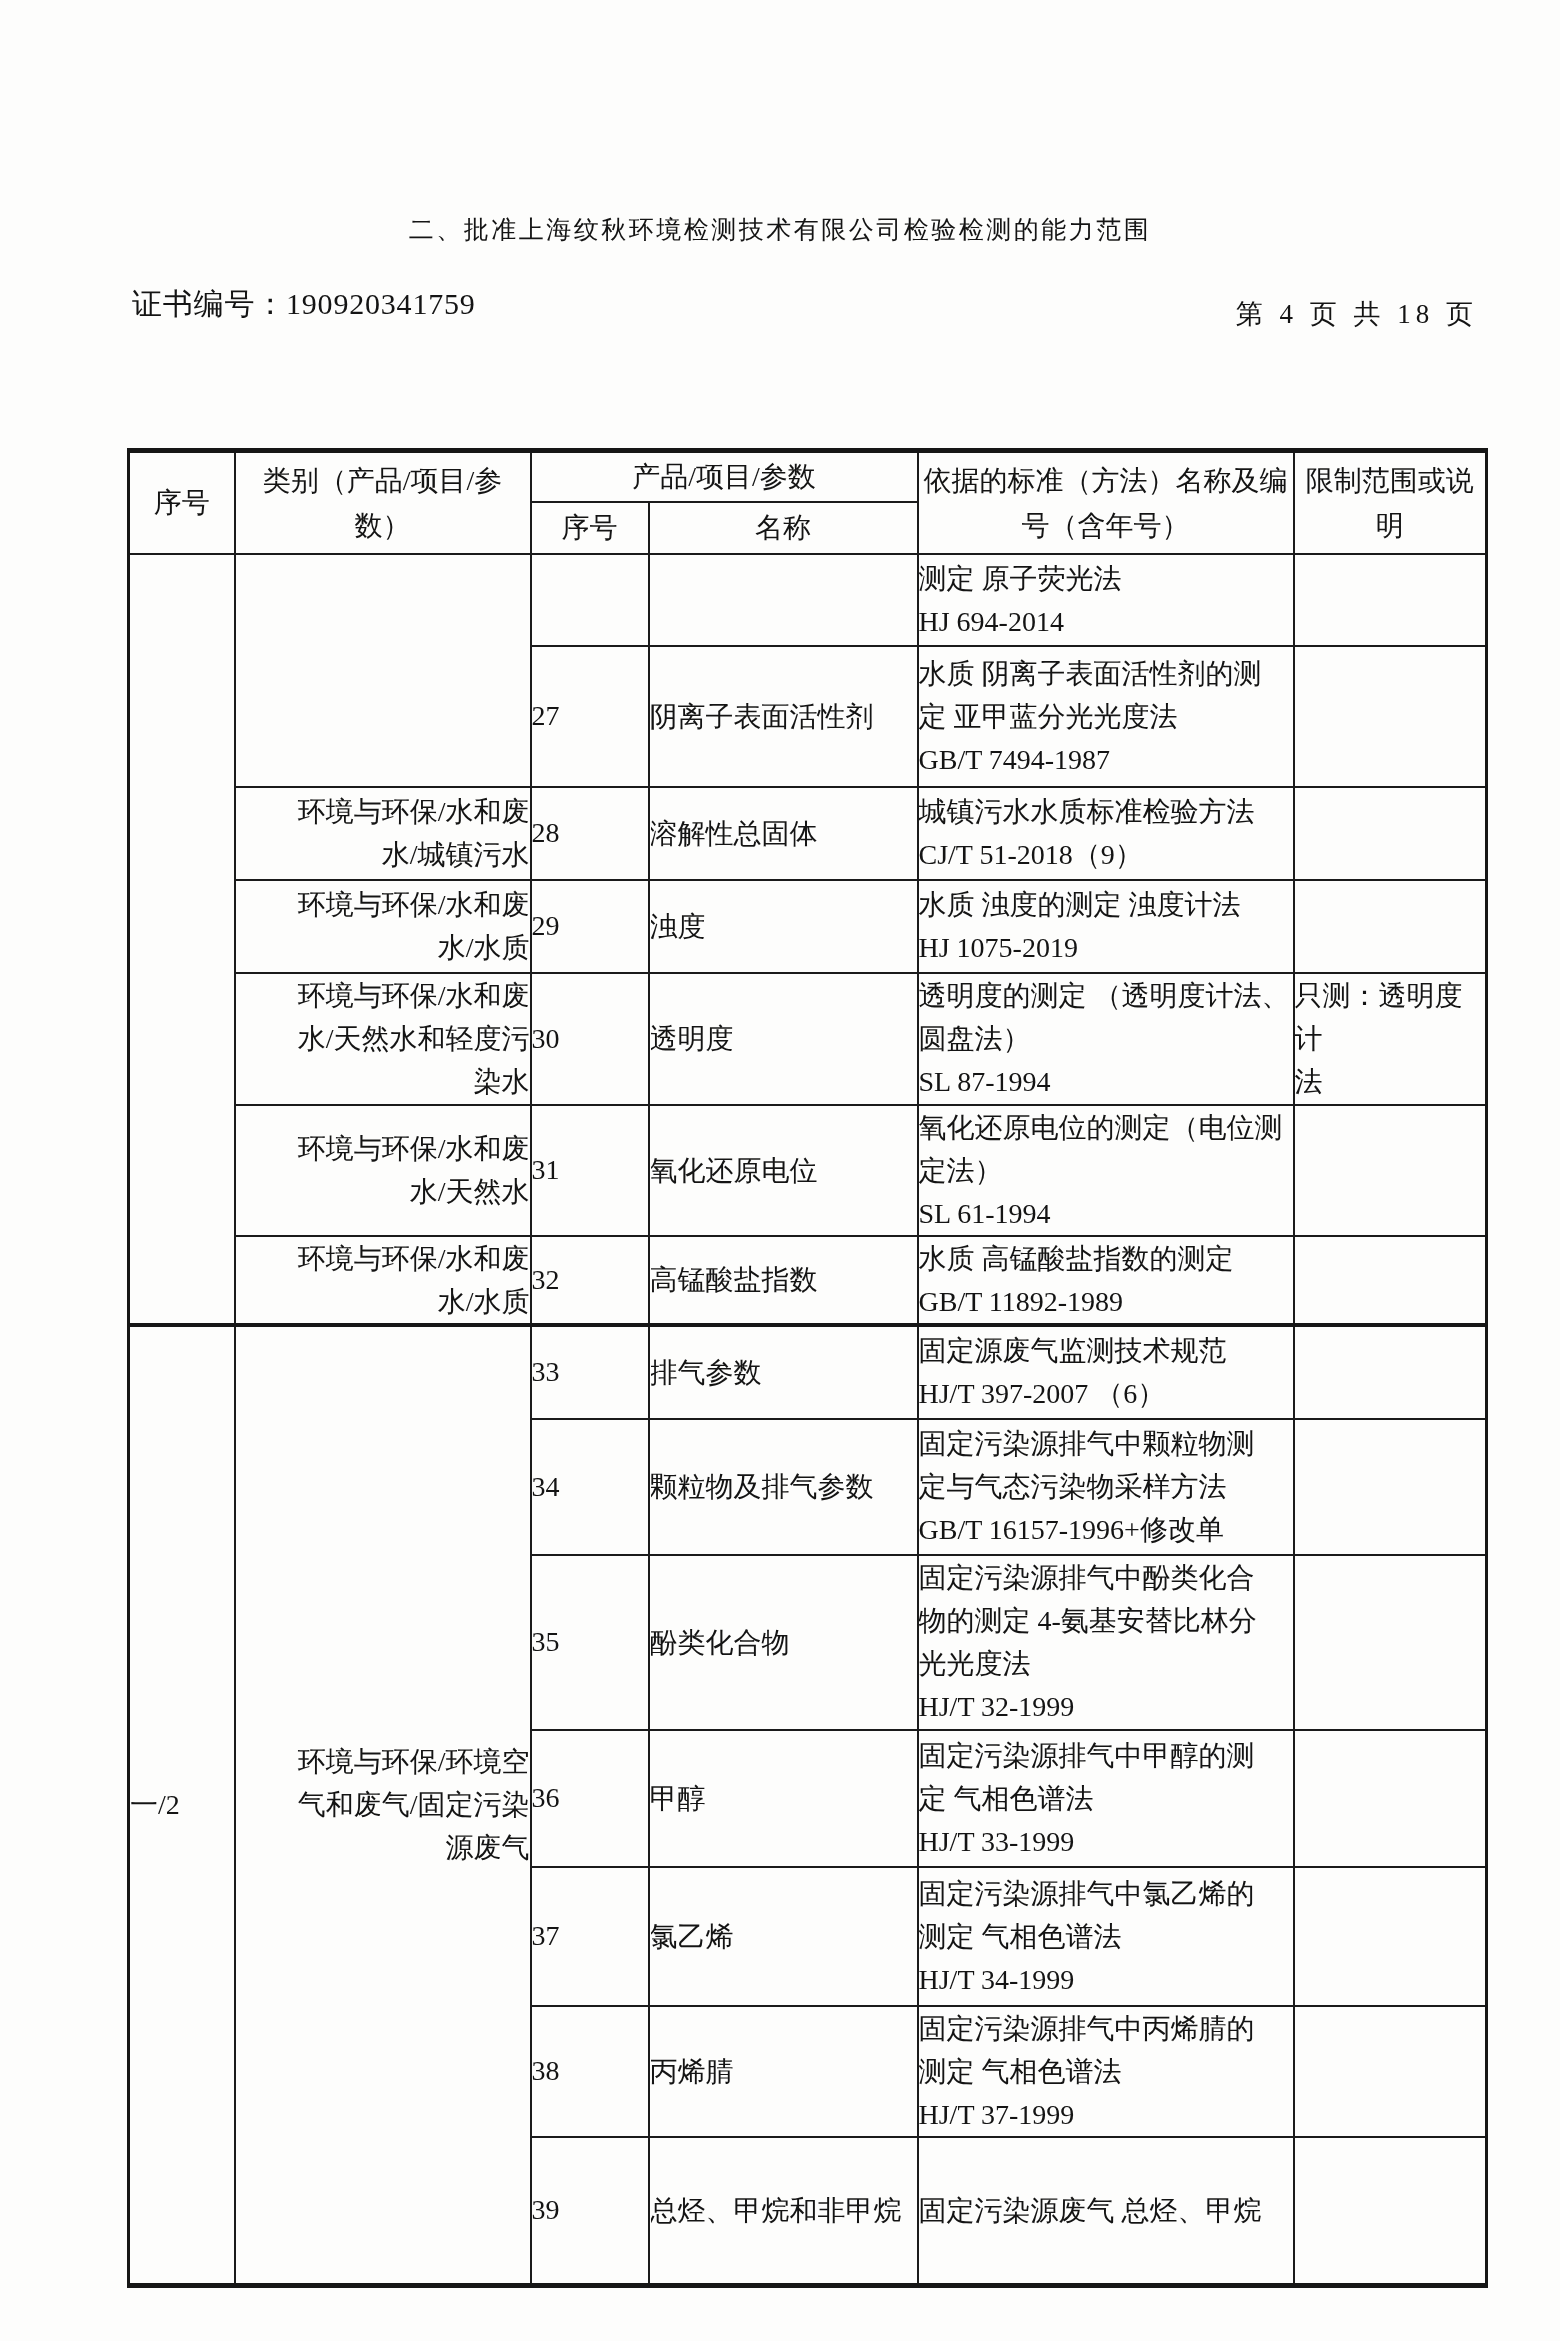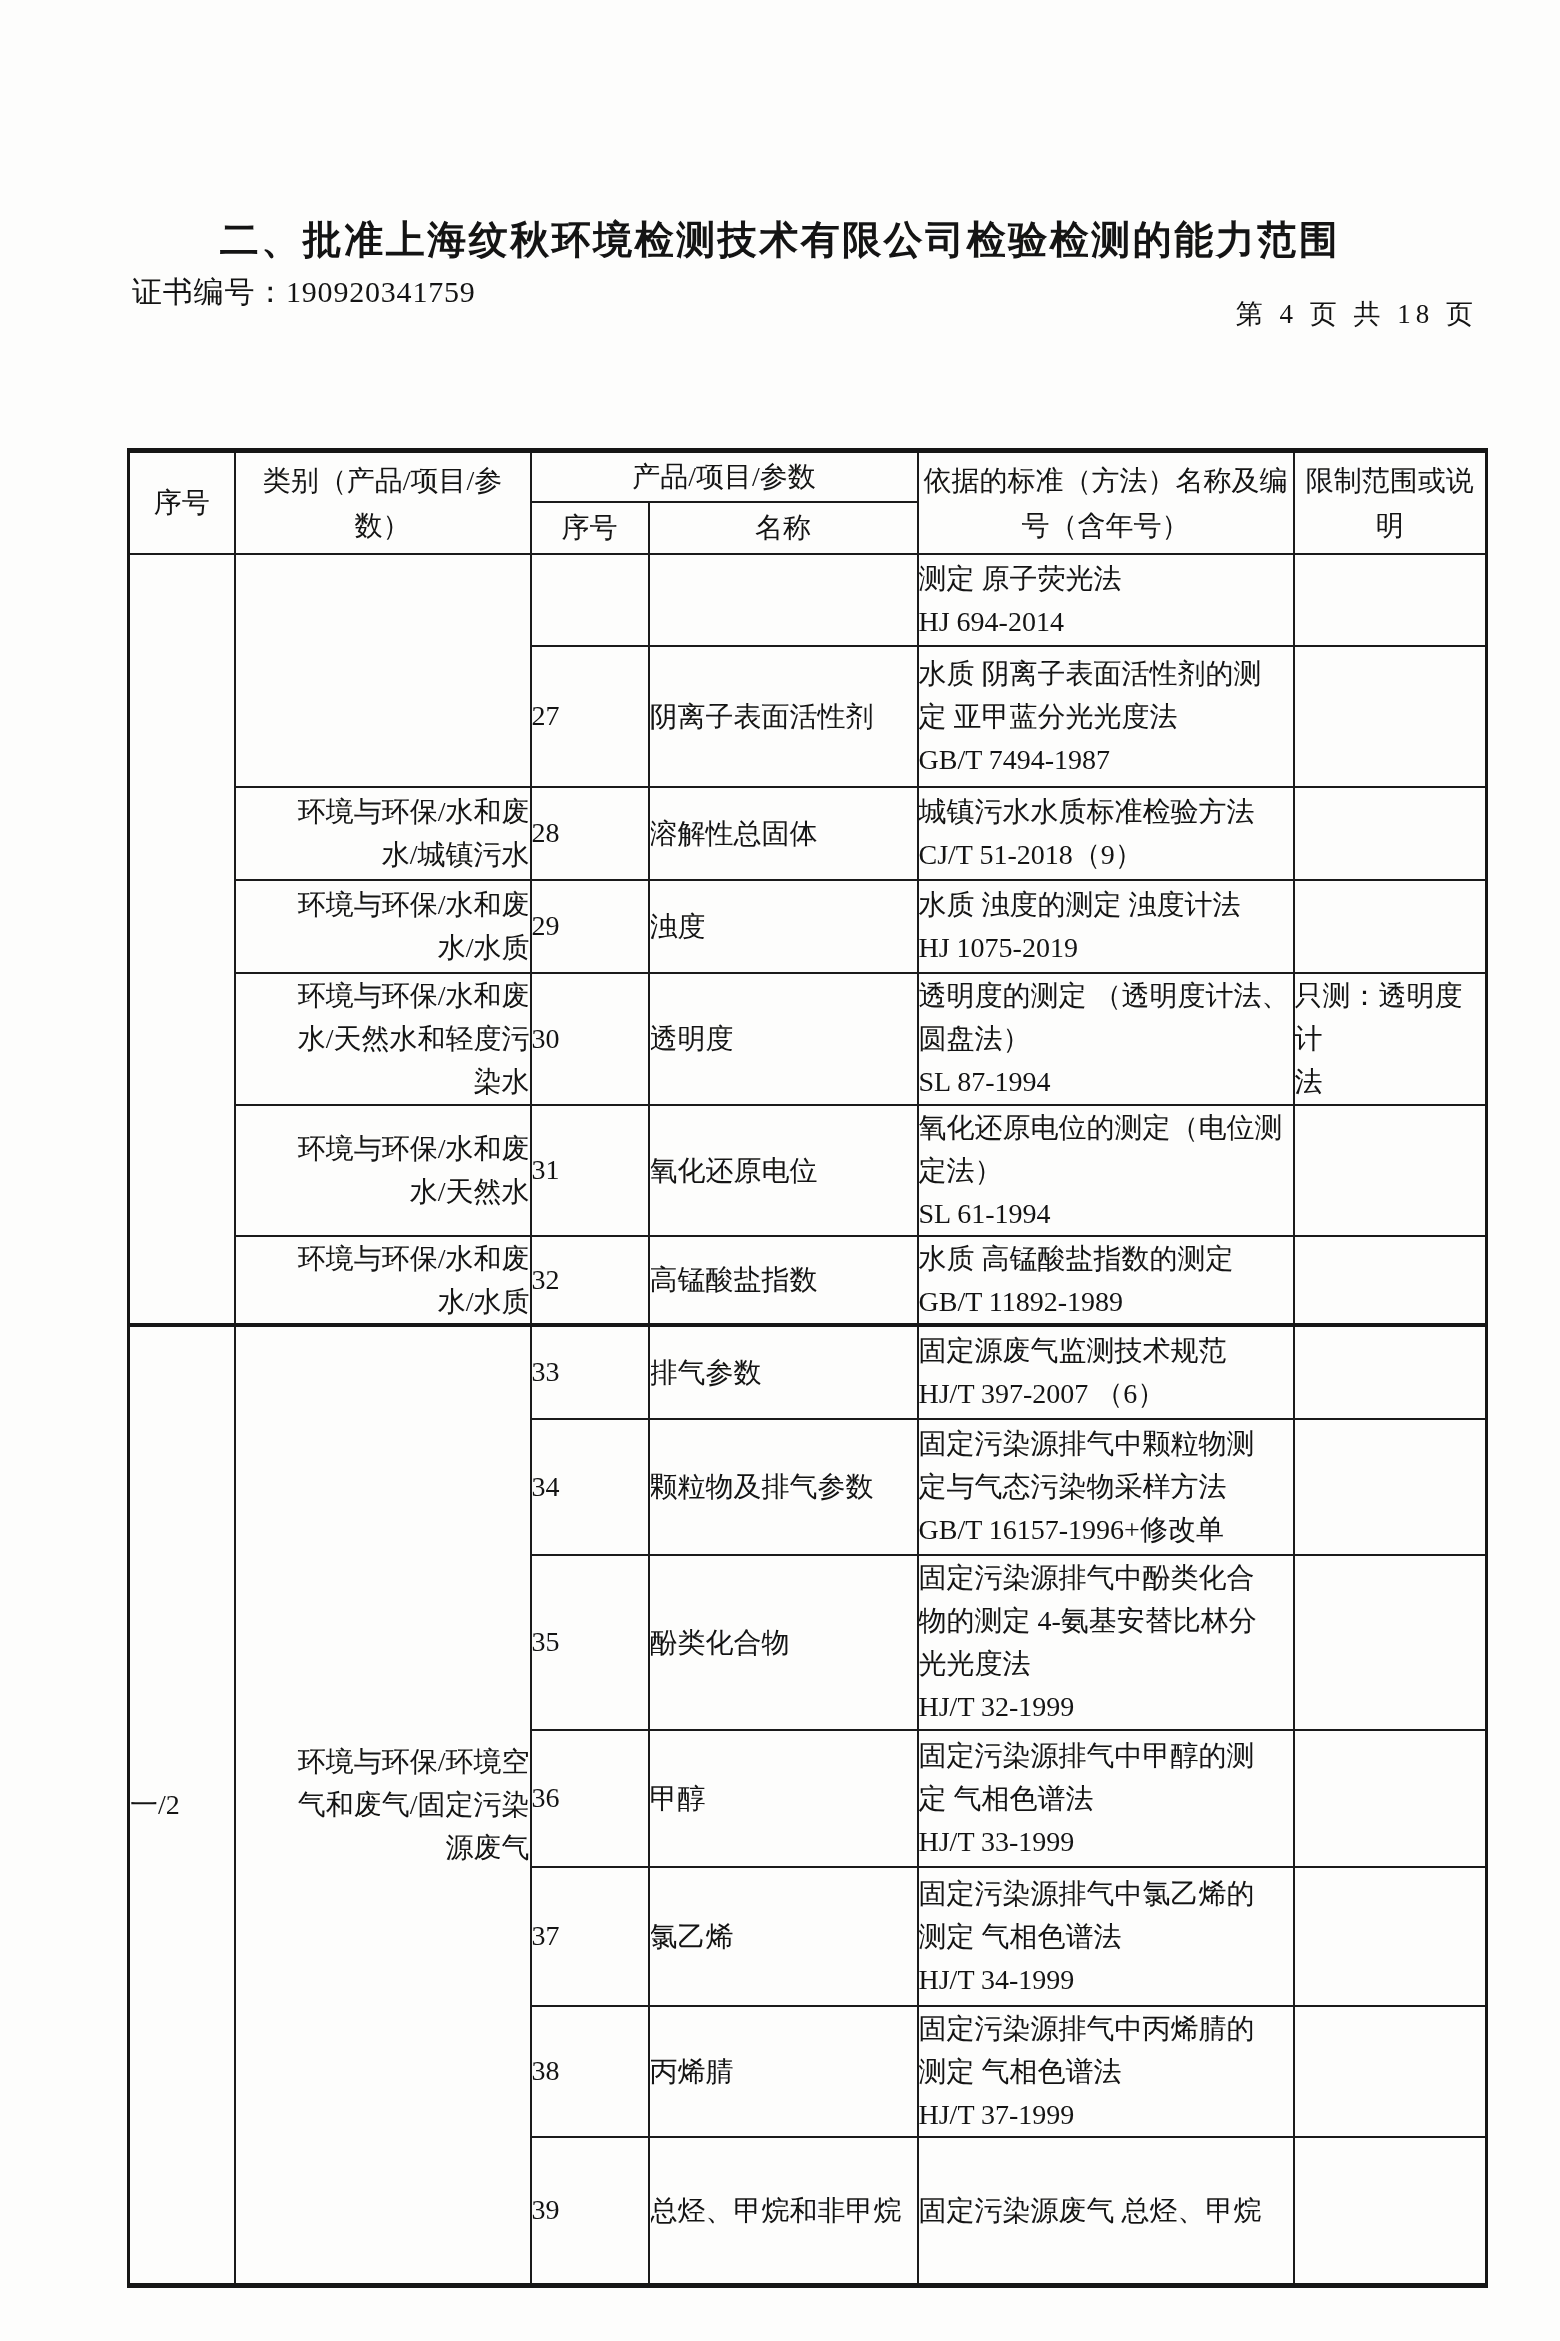--- a/index.html
+++ b/index.html
@@ -9,28 +9,28 @@
     height:2342px;
     background:#fdfdfc;
     font-family:"Liberation Serif","DejaVu Serif",serif;
     color:#141414;
     overflow:hidden;
   }
   .doc-title{
     position:absolute;
     top:213px; left:0; width:1560px;
     text-align:center;
-    font-size:39px;
-    font-weight:700;
+    font-size:25px;
+    font-weight:400;
     letter-spacing:2.5px;
     white-space:nowrap;
   }
   .cert-no{
     position:absolute;
-    top:272px; left:132px;
+    top:284px; left:132px;
     font-size:30px;
     font-weight:500;
     letter-spacing:0.8px;
   }
   .page-info{
     position:absolute;
     top:296px; right:82px;
     font-size:27px;
     font-weight:500;
     letter-spacing:5px;

